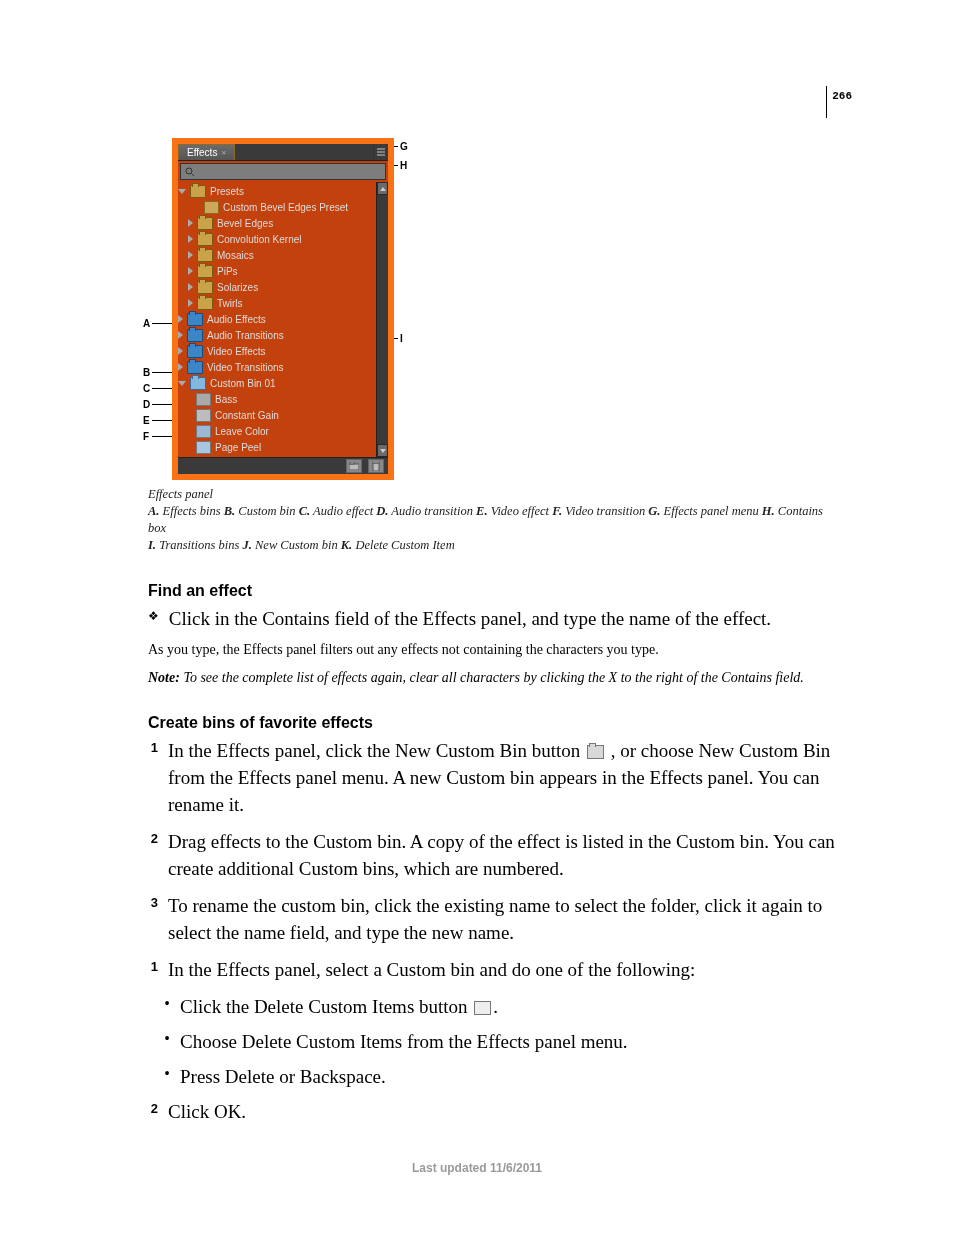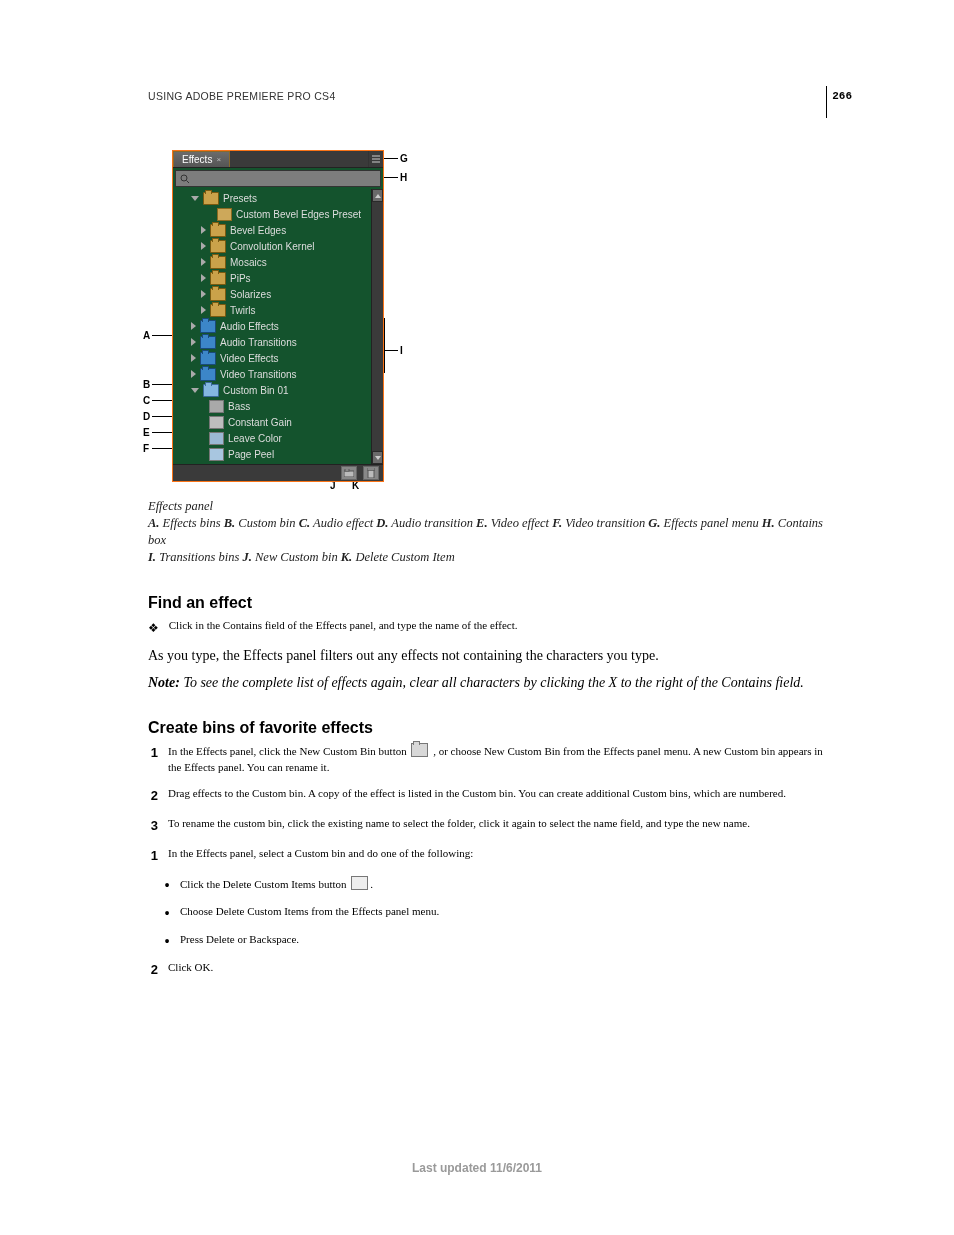--- a/index.html
+++ b/index.html
@@ -50,22 +50,22 @@
     margin-top: 48px;
     position: relative;
     margin-left: 2px;
     height: 340px;
   }
   .panel {
     position: absolute;
     left: 22px;
     top: 0;
     width: 210px;
-    background: #14532d;
-    border: 1px solid #f97316;
+    background: #c2410c;
+    border: 6px solid #f97316;
     font-family: Tahoma, Arial, sans-serif;
     font-size: 10px;
     color: #ddd;
   }
   .panel-tab {
     background: #3a3a3a;
     border-bottom: 1px solid #222;
     padding: 0;
     display: flex;
     align-items: stretch;
@@ -103,21 +103,21 @@
   .search-field { flex: 1; height: 10px; }
 
   .tree {
     position: relative;
     padding: 1px 0 2px 0;
   }
   .tree-row {
     display: flex;
     align-items: center;
     height: 16px;
-    padding-left: 18px;
+    padding-left: 0;
     gap: 4px;
     white-space: nowrap;
   }
   .tri {
     width: 0; height: 0;
     border-top: 4px solid transparent;
     border-bottom: 4px solid transparent;
     border-left: 5px solid #aaa;
     flex: none;
   }
@@ -180,21 +180,21 @@
     margin: 4px 0 10px 0;
   }
   .note { font-size: 14px; margin: 6px 0 10px 0;}
   .note b { font-weight:700; font-style:italic; }
   .note span.it { font-style: italic; }
 
   .bullet-row { display:flex; gap:10px; margin:2px 0 8px 0;}
   .bmark { font-size:12px; line-height:20px; }
   .num-row { display:flex; gap:10px; margin:2px 0 10px 0;}
   .nmark { font-family:"Myriad Pro",Arial,sans-serif; font-weight:700; font-size:13px; width:10px; text-align:right; line-height:20px;}
-  .li-text { font-size:11px; line-height:1.42; flex:1;}
+  .li-text { font-size:19px; line-height:1.42; flex:1;}
   .sub-row { display:flex; gap:10px; margin:2px 0 8px 16px;}
   .dot { width:6px; text-align:center; line-height:20px;}
   .inline-ic {
     display:inline-block; width:15px; height:12px; vertical-align:-2px;
     border:1px solid #777; background:#ddd; margin:0 2px;
   }
   .inline-ic.folder{background:#d8d8d8;position:relative;}
   .inline-ic.folder::before{content:"";position:absolute;top:-3px;left:1px;width:5px;height:3px;background:#d8d8d8;border:1px solid #777;border-bottom:none;}
   .inline-ic.trash{background:#eee;}
 
@@ -209,21 +209,20 @@
     color: #9a9a9a;
   }
 </style>
 </head>
 <body>
 
 <div class="rule"></div>
 <div class="pagenum">266</div>
 
 <div class="page">
-  <div class="run-head">USING ADOBE PREMIERE PRO CS4</div>
 
   <div class="figure">
 
     <div class="cl" style="left:-7px; top:180px">A</div>
     <div class="cl-line" style="left:2px; top:185px; width:20px; height:1px;"></div>
     <div class="cl" style="left:-7px; top:229px">B</div>
     <div class="cl-line" style="left:2px; top:234px; width:20px; height:1px;"></div>
     <div class="cl" style="left:-7px; top:245px">C</div>
     <div class="cl-line" style="left:2px; top:250px; width:20px; height:1px;"></div>
     <div class="cl" style="left:-7px; top:261px">D</div>

